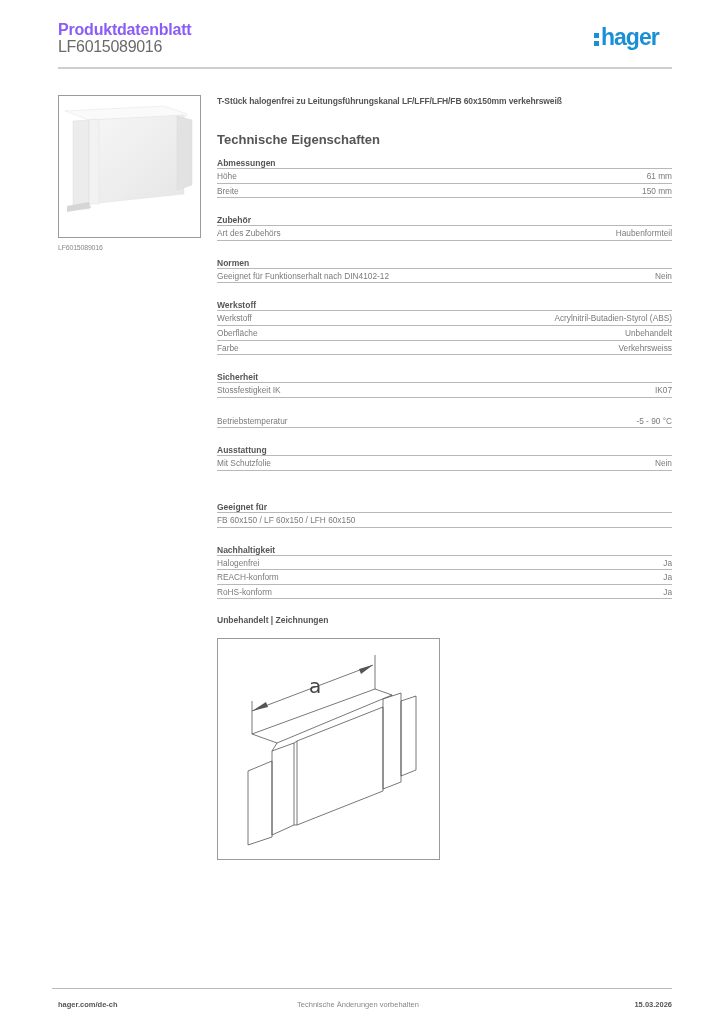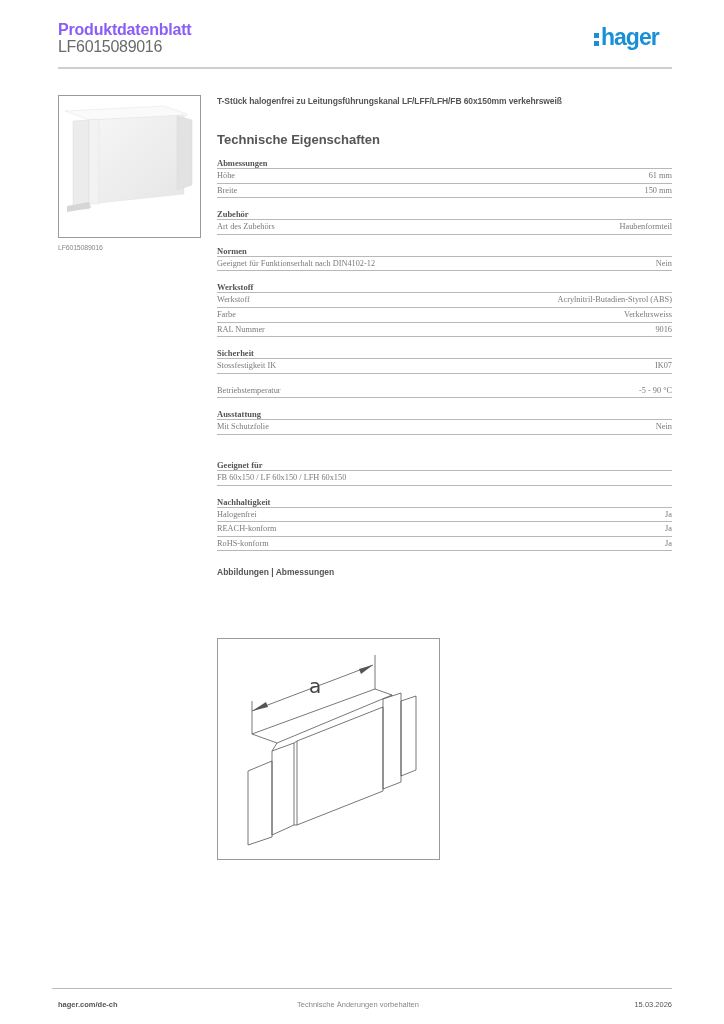--- a/index.html
+++ b/index.html
@@ -35,41 +35,41 @@
       position: absolute; left: 58px; top: 95px; width: 143px; height: 143px;
       border: 1px solid #9a9a9a; background: #fff; overflow: hidden;
     }
     .product-caption {
       position: absolute; left: 58px; top: 244px; font-size: 7px; color: #888; letter-spacing: -0.2px;
     }
 
     .main { position: absolute; left: 217px; top: 96px; width: 455px; }
     .product-desc { font-size: 8.5px; font-weight: bold; color: #555; height: 36px; letter-spacing: -0.1px; }
     .tech-title { font-size: 13px; font-weight: bold; color: #555; height: 25px; }
-    .section { margin-bottom: 10px; font-family: Liberation Serif, serif; }
+    .section { margin-bottom: 16px; }
     .section-title {
       font-size: 8.5px; font-weight: bold; color: #555; height: 12px; line-height: 12px;
       border-bottom: 1px solid #b8b8b8;
     }
     .row {
       display: flex; justify-content: space-between; height: 14.6px; line-height: 14px;
       font-size: 8.3px; color: #7a7a7a; border-bottom: 1px solid #b8b8b8;
     }
     .gap-extra { height: 14px; }
 
     .drawings-title { font-size: 8.5px; font-weight: bold; color: #555; margin-top: 16px; }
     .drawing {
       position: absolute; left: 217px; top: 638px; width: 223px; height: 222px;
       border: 1px solid #9a9a9a; background: #fff;
     }
 
     .footer-rule { position: absolute; left: 52px; top: 988px; width: 620px; height: 1px; background: #bbb; }
     .footer-left { position: absolute; left: 58px; top: 1000px; font-size: 7.5px; font-weight: bold; color: #555; }
     .footer-center { position: absolute; left: 0; width: 716px; text-align: center; top: 1000px; font-size: 7.5px; color: #888; }
-    .footer-right { position: absolute; right: 52px; top: 1000px; font-size: 7.5px; font-weight: normal; color: #555; margin-left: 40px; }
+    .footer-right { position: absolute; right: 52px; top: 1000px; font-size: 7.5px; font-weight: bold; color: #555; margin-left: 40px; }
   </style>
 </head>
 <body>
 
 <div>
   <div class="header-title">Produktdatenblatt</div>
   <div class="header-sub">LF6015089016</div>
   <div class="logo"><span class="colon"></span><span>hager</span></div>
   <div class="header-rule"></div>
 </div>
@@ -124,27 +124,27 @@
       </div>
   </div>
 
   <div class="section">
     <div class="section-title">Werkstoff</div>
     <div class="row">
         <span>Werkstoff</span>
         <span>Acrylnitril-Butadien-Styrol (ABS)</span>
       </div>
     <div class="row">
+        <span>Oberfläche</span>
+        <span>Unbehandelt</span>
+      </div>
+    <div class="row">
         <span>Farbe</span>
         <span>Verkehrsweiss</span>
       </div>
-    <div class="row">
-        <span>RAL Nummer</span>
-        <span>9016</span>
-      </div>
   </div>
 
   <div class="section">
     <div class="section-title">Sicherheit</div>
     <div class="row">
         <span>Stossfestigkeit IK</span>
         <span>IK07</span>
       </div>
   </div>
 
@@ -181,21 +181,21 @@
     <div class="row">
         <span>REACH-konform</span>
         <span>Ja</span>
       </div>
     <div class="row">
         <span>RoHS-konform</span>
         <span>Ja</span>
       </div>
   </div>
 
-  <div class="drawings-title">Abbildungen | Abmessungen</div>
+  <div class="drawings-title">Unbehandelt | Zeichnungen</div>
 </div>
 
 <div class="drawing">
   <svg width="221" height="220" viewBox="0 0 221 220" fill="none" stroke="#555" stroke-width="0.8">
 
     <line x1="34" y1="62" x2="34" y2="95"></line>
     <line x1="157" y1="16" x2="157" y2="50"></line>
     <line x1="34" y1="72" x2="155" y2="26"></line>
     <polygon points="34,72 48,63 50,68" fill="#555" stroke="none"></polygon>
     <polygon points="155,26 141,30 143,35" fill="#555" stroke="none"></polygon>

